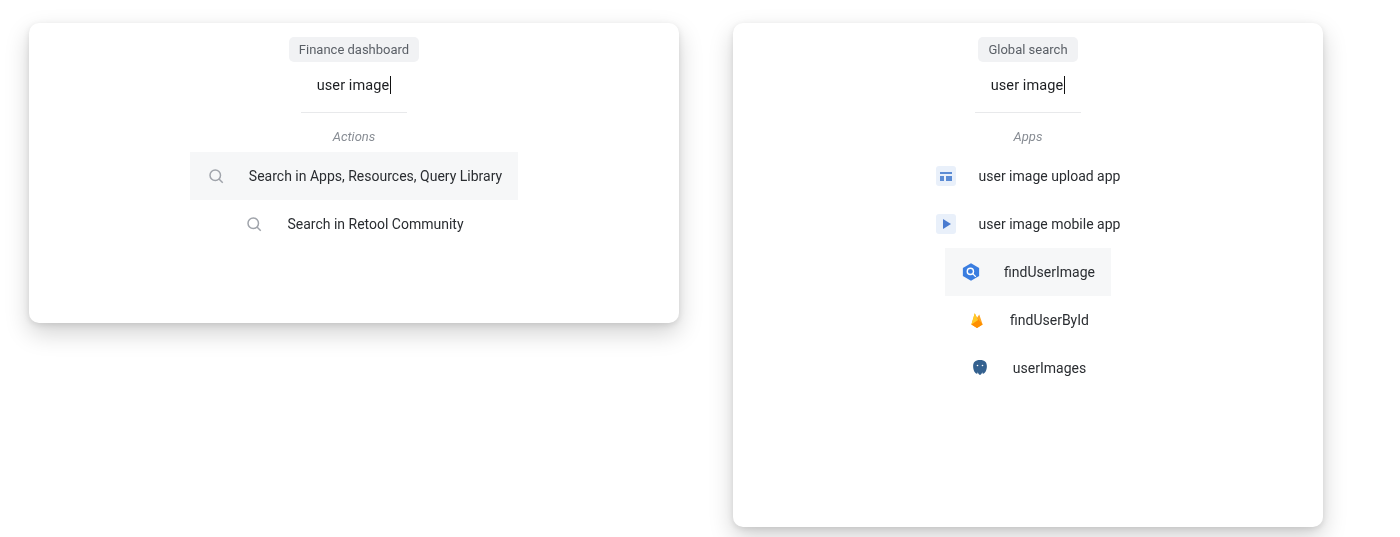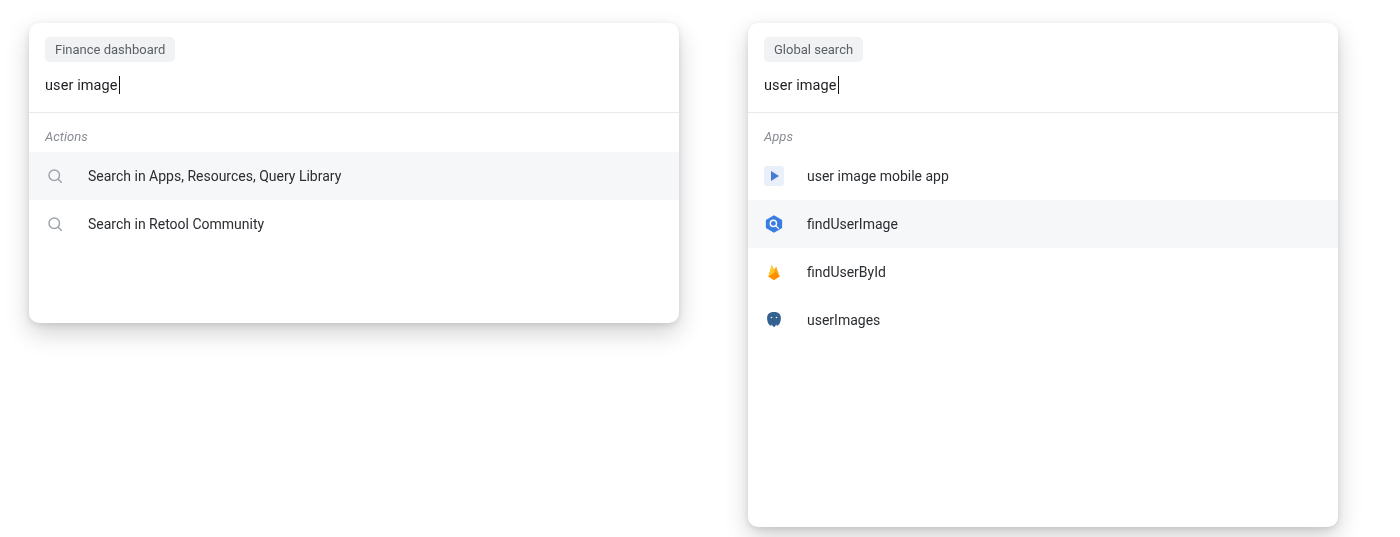--- a/index.html
+++ b/index.html
@@ -15,29 +15,30 @@
       position: relative;
     }
     .panel {
       position: absolute;
       background: #ffffff;
       border-radius: 10px;
       box-shadow: 0 10px 25px rgba(0,0,0,0.18), 0 2px 6px rgba(0,0,0,0.1);
       display: flex;
       flex-direction: column;
       overflow: hidden;
+      align-items: center;
     }
     .panel-left {
       left: 29px;
       top: 23px;
       width: 650px;
       height: 300px;
     }
     .panel-right {
-      left: 748px;
+      left: 733px;
       top: 23px;
       width: 590px;
       height: 504px;
     }
     .panel-header {
       padding: 14px 16px 0 16px;
     }
     .context-tag {
       display: inline-block;
       background: #f1f2f4;
@@ -197,20 +198,26 @@
   </div>
   <div class="search-row">
     <div class="search-input-wrap">
       <span class="search-text">user image</span>
         <span class="cursor"></span>
     </div>
   </div>
 
   <div class="section-label">Apps</div>
 
+  <div class="list-item">
+    <span class="item-icon">
+      <span class="icon-box icon-app-grid"></span>
+    </span>
+    <span>user image upload app</span>
+  </div>
 
   <div class="list-item">
     <span class="item-icon">
       <span class="icon-box icon-app-play"></span>
     </span>
     <span>user image mobile app</span>
   </div>
 
 
   <div class="list-item highlighted">

